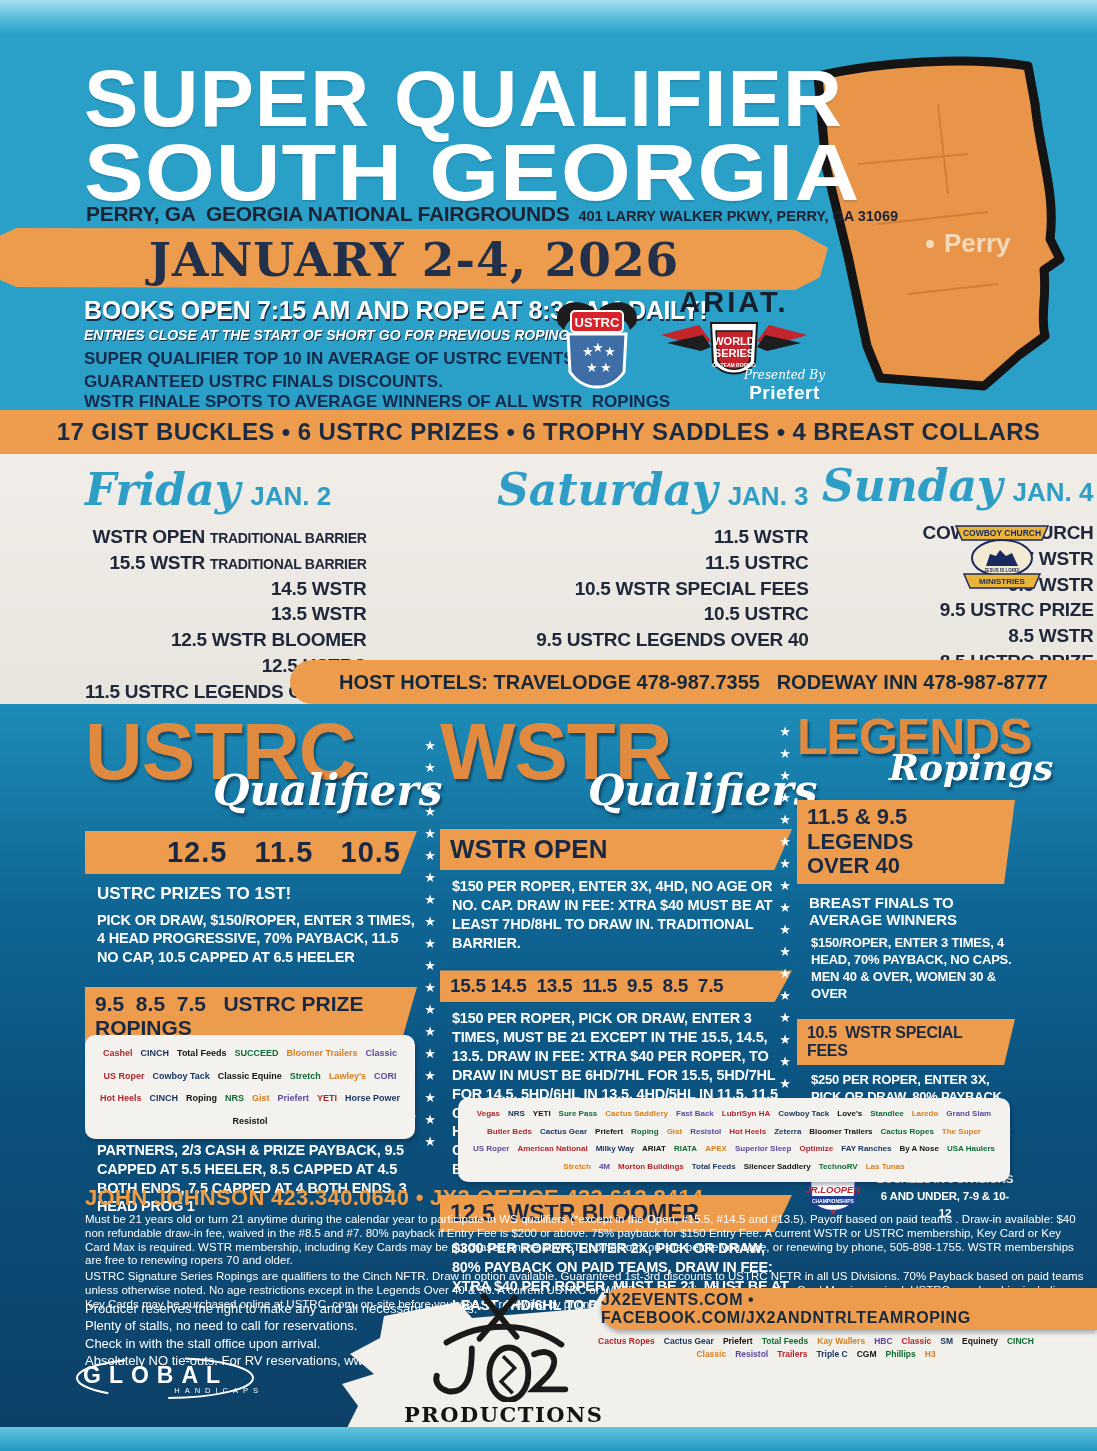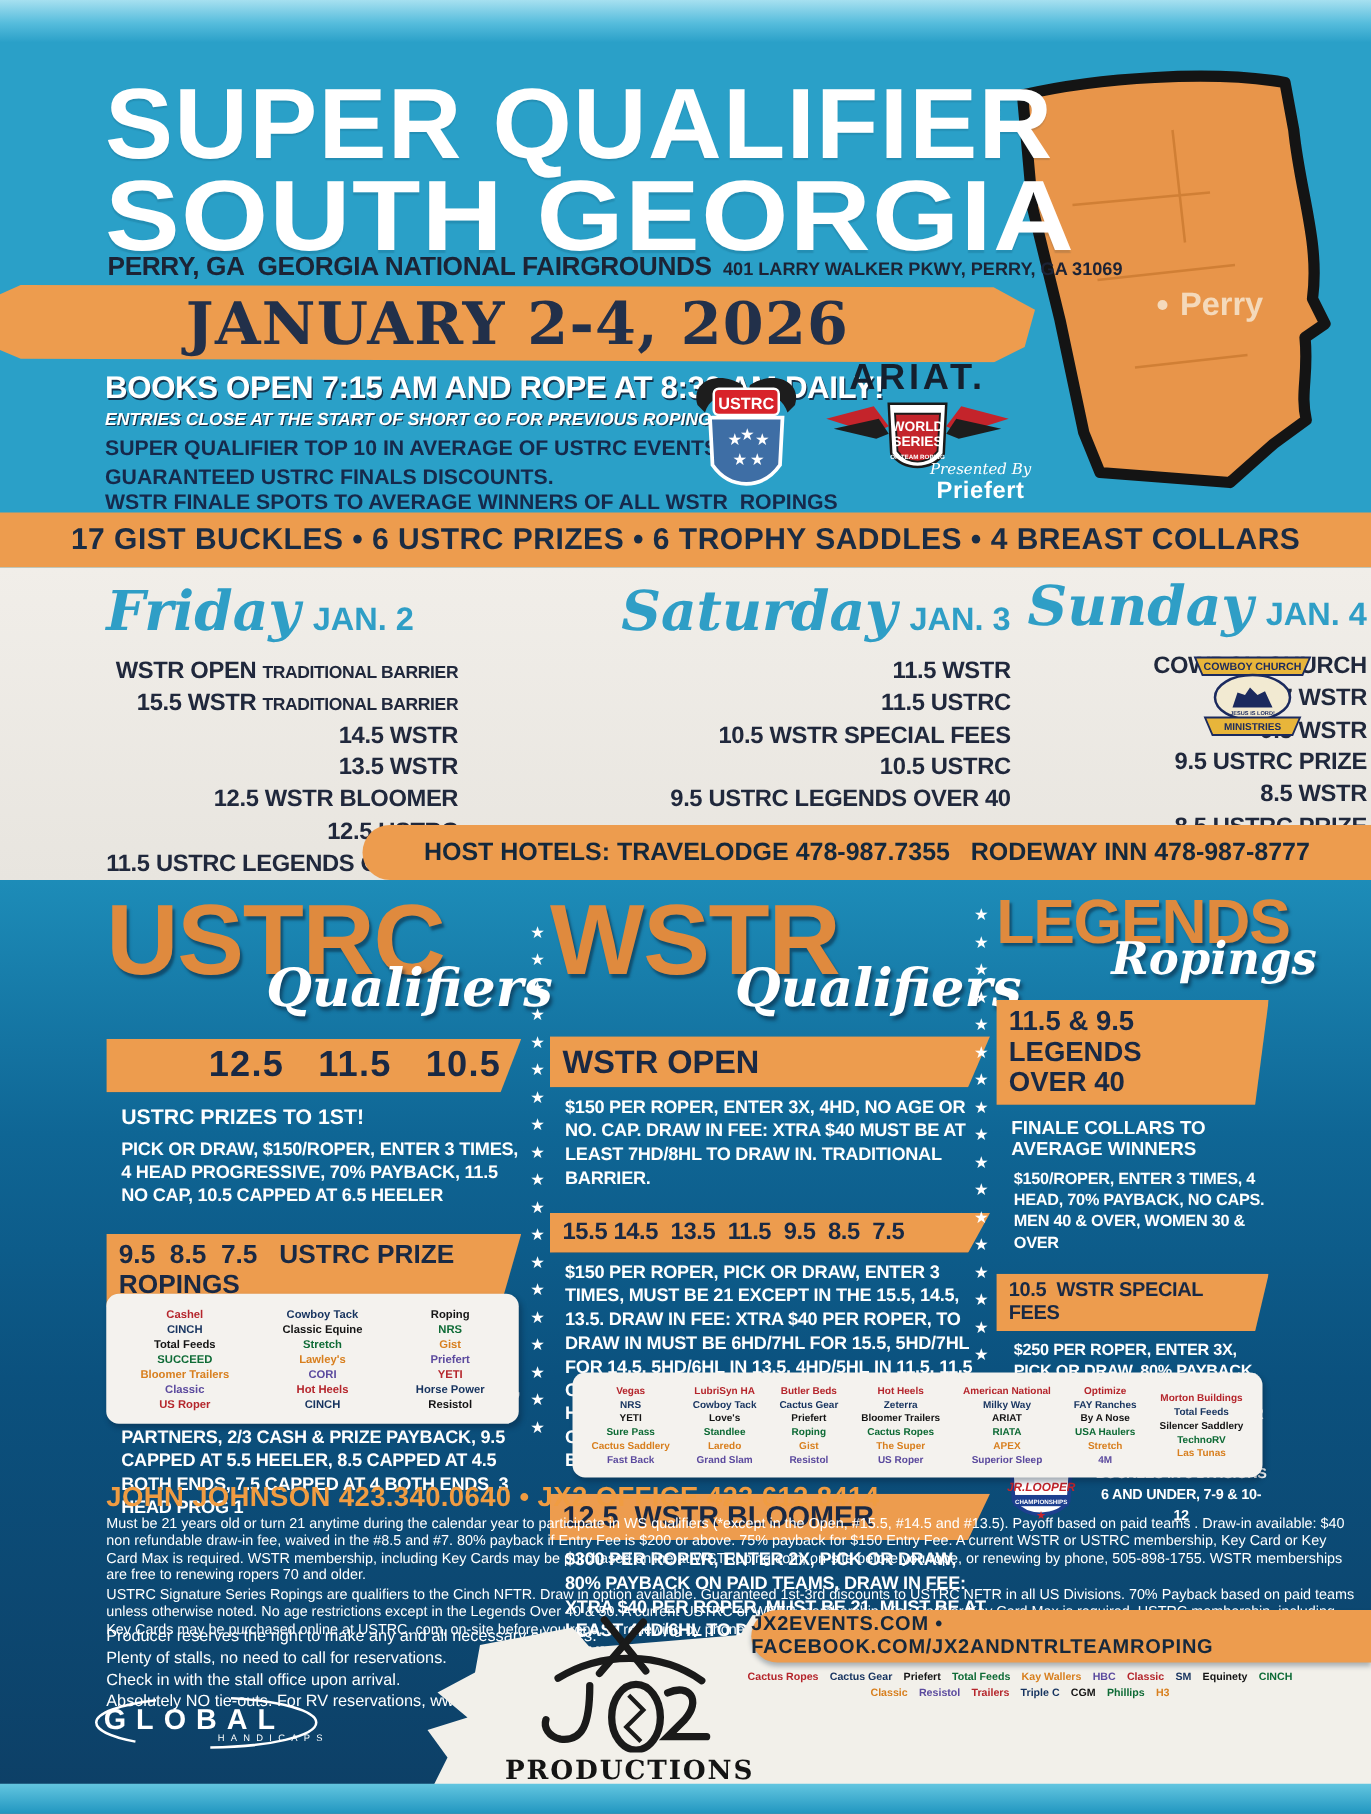--- a/index.html
+++ b/index.html
@@ -95,21 +95,21 @@
   .jr{display:flex;align-items:center;gap:6px;margin-top:14px;}
   .jrtxt{color:#fff;font-weight:bold;font-size:11.5px;line-height:1.5;text-align:center;letter-spacing:-0.2px;}
   .starcol{position:absolute;display:flex;flex-direction:column;gap:7px;color:#fff;font-size:13px;
     align-items:center;width:16px;}
   .starcol-1{left:422px;top:34px;}
   .starcol-2{left:777px;top:20px;}
 
   
   .panel{position:absolute;background:#f4f2ee;border-radius:10px;
     box-shadow:2px 3px 4px rgba(8,30,52,.35);display:flex;flex-wrap:wrap;
-    align-items:center;justify-content:center;gap:2px 8px;padding:8px 10px;box-sizing:border-box;flex-direction:column;}
+    align-items:center;justify-content:center;gap:2px 8px;padding:8px 10px;box-sizing:border-box;}
   .panel-left{left:85px;top:331px;width:330px;height:104px;}
   .panel-center{left:458px;top:394px;width:552px;height:84px;}
   .chip{font-weight:bold;font-size:9px;white-space:nowrap;}
   .panel-center .chip{font-size:8px;}
   .chip:nth-child(6n+1){color:#b5262c;}
   .chip:nth-child(6n+2){color:#16335f;}
   .chip:nth-child(6n+3){color:#141414;}
   .chip:nth-child(6n+4){color:#0e6b36;}
   .chip:nth-child(6n+5){color:#d87f1e;}
   .chip:nth-child(6n+6){color:#5b4a9e;}
@@ -295,21 +295,21 @@
       <div class="btxt">$300 PER ROPER, ENTER 2X, PICK OR DRAW, 80% PAYBACK ON PAID TEAMS, DRAW IN FEE: XTRA $40 PER ROPER, MUST BE 21, MUST BE AT LEAST 4HD/6HL TO DRAW IN, BUCKLES TO AVG WINNERS.</div>
     </div>
 
     <div class="col col-legends">
       <div class="h-big med">LEGENDS</div>
       <div class="h-script hs-l">Ropings</div>
       <div class="banner b-l1">
         <div>11.5 &amp; 9.5 LEGENDS</div>
         <div>OVER 40</div>
       </div>
-      <div class="blead" style="font-size:15px;">FINALE COLLARS TO AVERAGE WINNERS</div>
+      <div class="blead" style="font-size:15px;">BREAST FINALS TO AVERAGE WINNERS</div>
       <div class="btxt btxt-sm">$150/ROPER, ENTER 3 TIMES, 4 HEAD, 70% PAYBACK, NO CAPS. MEN 40 &amp; OVER, WOMEN 30 &amp; OVER</div>
       <div class="banner b-l2 pre">10.5  WSTR SPECIAL FEES</div>
       <div class="btxt btxt-sm">$250 PER ROPER, ENTER 3X, PICK OR DRAW, 80% PAYBACK, DRAW IN FEE: XTRA $40 PER ROPER, CAPPED AT 6.5 HEELER</div>
       <div class="jr">
         <svg width="72" height="62" viewBox="0 0 72 62">
           <path d="M8,18 C2,6 18,0 30,8 L33,14 C24,10 14,12 12,22 Z" fill="#1d1d1d"></path>
           <path d="M64,18 C70,6 54,0 42,8 L39,14 C48,10 58,12 60,22 Z" fill="#1d1d1d"></path>
           <path d="M12,14 L60,14 L58,44 C48,58 24,58 14,44 Z" fill="#fff" stroke="#1d3f8f" stroke-width="3"></path>
           <text x="36" y="24" text-anchor="middle" font-size="7" font-weight="bold" fill="#1d3f8f" font-family="Liberation Sans, sans-serif">USTRC</text>
           <text x="36" y="36" text-anchor="middle" font-size="9.5" font-weight="bold" fill="#c4242b" font-style="italic" font-family="Liberation Sans, sans-serif">JR.LOOPER</text>

